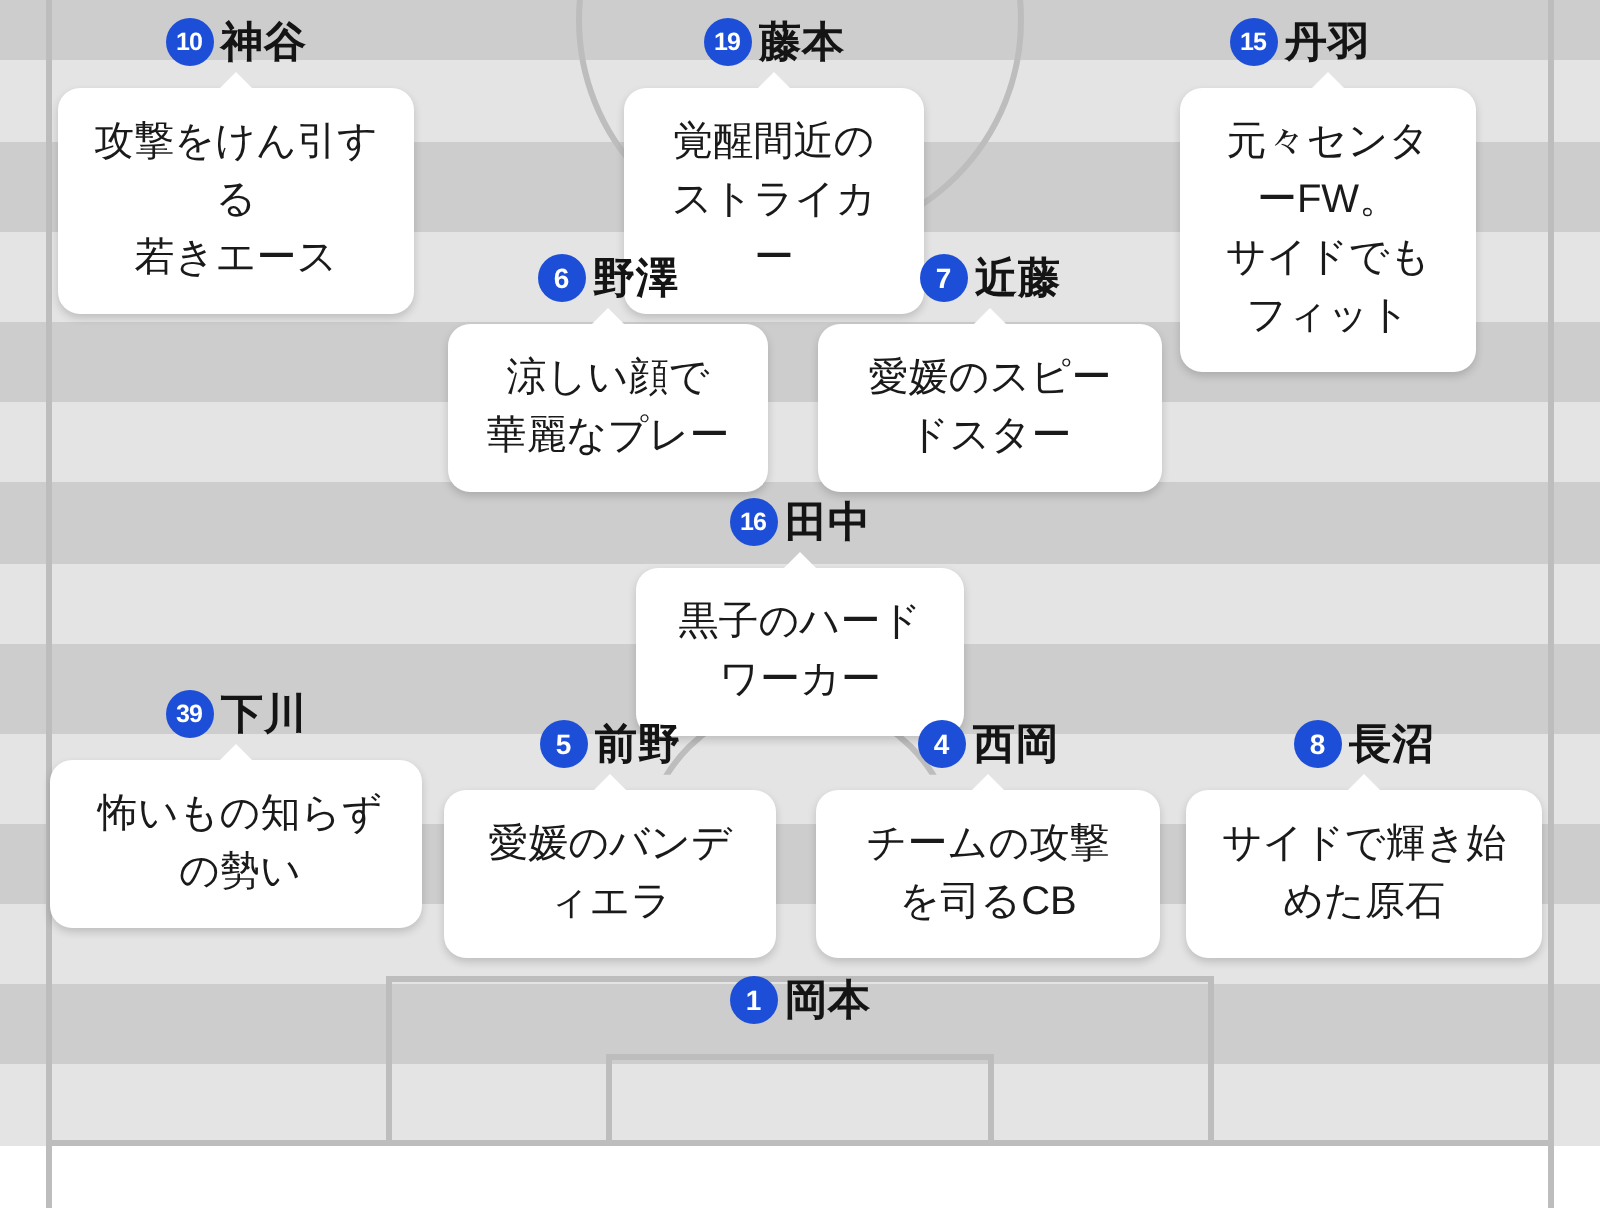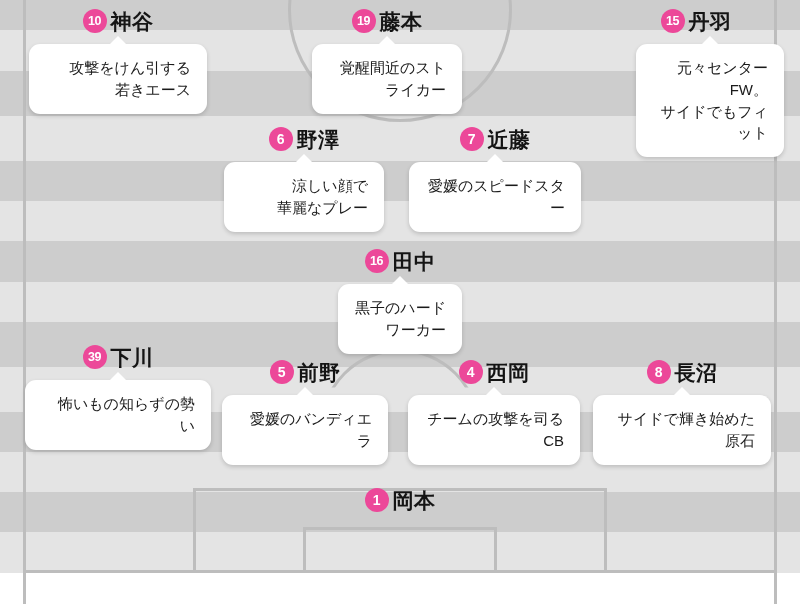--- a/index.html
+++ b/index.html
@@ -56,39 +56,39 @@
   
   .player{position:absolute;display:flex;flex-direction:column;align-items:center;}
   .name-row{
     display:flex;align-items:center;gap:4px;
     white-space:nowrap;
     height:30px;
   }
   .num{
     display:inline-flex;align-items:center;justify-content:center;
     width:24px;height:24px;border-radius:50%;
-    background:#ec4899;color:#ffffff;
+    background:#1d4ed8;color:#ffffff;
     font-size:14px;font-weight:bold;line-height:1;
     letter-spacing:-0.5px;
   }
   .num.wide{font-size:12.5px;}
   .pname{
     font-size:21px;font-weight:bold;color:#141414;
     line-height:1;letter-spacing:0.5px;
   }
   .bubble{
     position:relative;
     margin-top:8px;
     background:#ffffff;
     border-radius:11px;
     box-shadow:0 2px 4px rgba(0,0,0,0.17);
     padding:13px 16px;
-    font-size:15px;color:#1a1a1a;
+    font-size:20px;color:#1a1a1a;
     line-height:1.45;
-    text-align:right;
+    text-align:center;
     white-space:pre-line;
     min-width:40px;
   }
   .bubble:after{
     content:"";
     position:absolute;top:-8px;left:50%;
     transform:translateX(-50%);
     border-left:9px solid transparent;
     border-right:9px solid transparent;
     border-bottom:9px solid #ffffff;
@@ -134,21 +134,21 @@
         <div class="bubble" style="width: 178px; box-sizing: border-box;">攻撃をけん引する
 若きエース</div>
       </div>
       <div class="player" style="left: 294px; top: 6px; width: 186px;">
         <div class="name-row">
           <span class="num wide">19</span>
           <span class="pname">藤本</span>
         </div>
         <div class="bubble" style="width: 150px; box-sizing: border-box;">覚醒間近のストライカー</div>
       </div>
-      <div class="player" style="left: 607px; top: 6px; width: 178px;">
+      <div class="player" style="left: 561px; top: 6px; width: 178px;">
         <div class="name-row">
           <span class="num wide">15</span>
           <span class="pname">丹羽</span>
         </div>
         <div class="bubble" style="width: 148px; box-sizing: border-box; margin-left: 28px;">元々センターFW。
 サイドでもフィット</div>
       </div>
       <div class="player" style="left: 224px; top: 124px; width: 160px;">
         <div class="name-row">
           <span class="num">6</span>
@@ -162,21 +162,21 @@
           <span class="num">7</span>
           <span class="pname">近藤</span>
         </div>
         <div class="bubble" style="width: 172px; box-sizing: border-box;">愛媛のスピードスター</div>
       </div>
       <div class="player" style="left: 322px; top: 246px; width: 156px;">
         <div class="name-row">
           <span class="num wide">16</span>
           <span class="pname">田中</span>
         </div>
-        <div class="bubble" style="width: 124px; box-sizing: border-box;">黒子のハードワーカー</div>
+        <div class="bubble" style="width: 164px; box-sizing: border-box;">黒子のハードワーカー</div>
       </div>
       <div class="player" style="left: 25px; top: 342px; width: 186px;">
         <div class="name-row">
           <span class="num wide">39</span>
           <span class="pname">下川</span>
         </div>
         <div class="bubble" style="width: 186px; box-sizing: border-box; padding-left: 20px;">怖いもの知らずの勢い</div>
       </div>
       <div class="player" style="left: 222px; top: 357px; width: 166px;">
         <div class="name-row">

